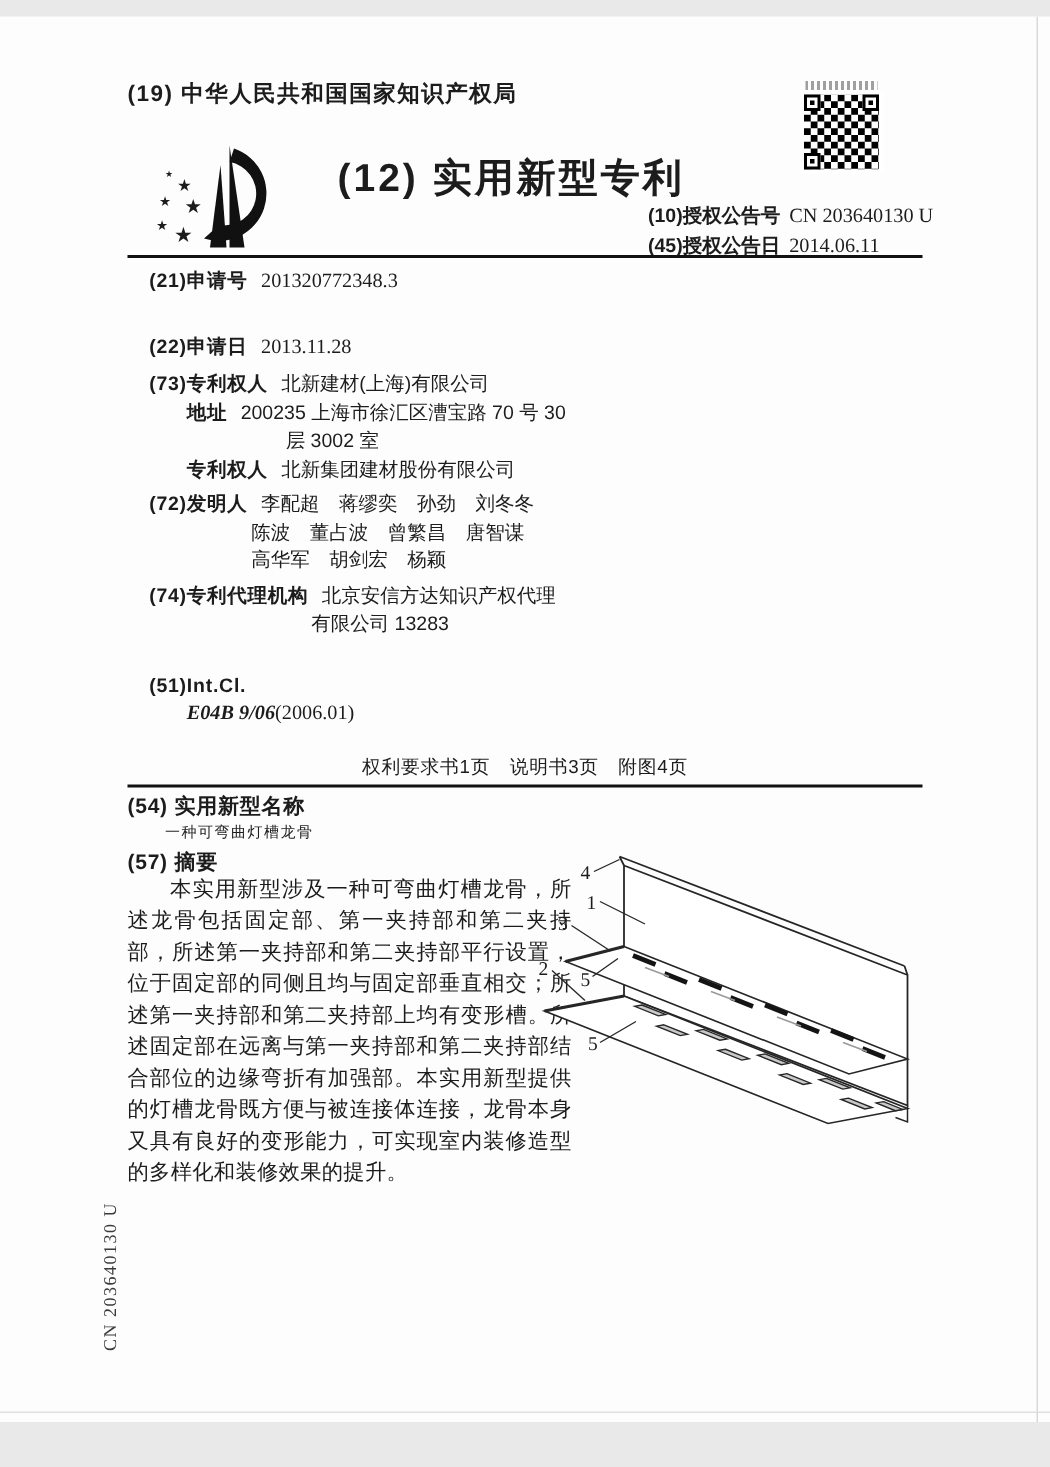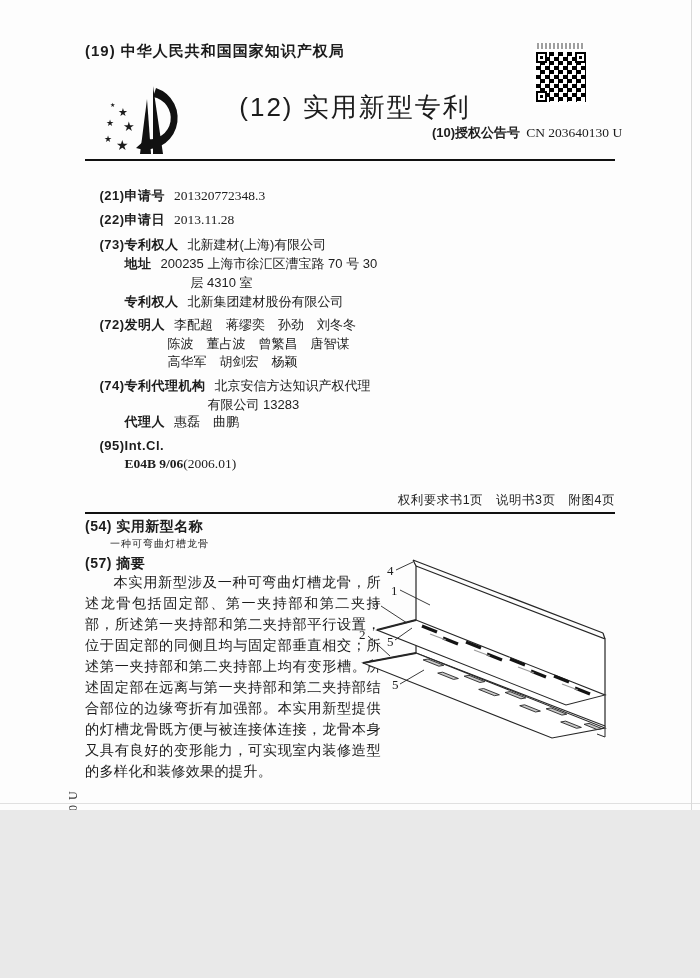--- a/index.html
+++ b/index.html
@@ -1,33 +1,33 @@
 <!DOCTYPE html>
 <html><head>
 <meta charset="utf-8">
 <style>
   html,body{margin:0;padding:0;}
   body{background:#e9e9e9;font-family:"Liberation Sans",sans-serif;color:#1c1c1c;}
-  .page{position:relative;width:700px;height:810px;background:#fdfdfd;margin:0 auto;overflow:hidden;}
+  .page{position:relative;width:700px;height:937px;background:#fdfdfd;margin:11px auto;overflow:hidden;}
   .page::after{content:"";position:absolute;right:8px;top:0;bottom:0;width:1px;background:#d9d9d9;}
   .page::before{content:"";position:absolute;left:0;right:0;bottom:6px;height:1px;background:#e0e0e0;}
   .abs{position:absolute;}
   .office{font-size:15px;font-weight:bold;letter-spacing:1px;}
-  .doctype{font-size:26px;font-weight:normal;letter-spacing:2px;text-align:center;width:260px;}
+  .doctype{font-size:26px;font-weight:bold;letter-spacing:2px;width:260px;}
   .pubrow{font-size:13px;white-space:nowrap;}
   .pubrow .lbl{font-weight:bold;}
   .pubrow .val{font-family:"Liberation Serif",serif;font-size:13.5px;margin-left:6px;}
   .rule{background:#111;height:2.4px;width:530px;left:85px;}
   .line{font-size:13px;white-space:pre;}
   .line .lbl{font-weight:bold;letter-spacing:0.5px;}
   .line .val{font-family:"Liberation Serif",serif;font-size:13.5px;margin-left:9px;}
   .line .val.cjk{font-family:"Liberation Sans",sans-serif;font-size:13px;}
-  .itcode{font-family:"Liberation Serif",serif;font-weight:bold;font-size:13.5px;}
+  .itcode{font-family:"Liberation Serif",serif;font-style:italic;font-weight:bold;font-size:13.5px;}
   .ityear{font-family:"Liberation Serif",serif;font-size:13.5px;}
-  .pagesinfo{width:530px;left:85px;text-align:right;font-size:12.5px;letter-spacing:0.5px;}
+  .pagesinfo{width:530px;left:85px;text-align:center;font-size:12.5px;letter-spacing:0.5px;}
   .sec-lbl{font-size:14px;font-weight:bold;letter-spacing:0.5px;}
   .title-val{font-size:10px;letter-spacing:1px;}
   .abstract{width:296px;font-size:14.2px;line-height:21px;text-align:justify;text-indent:2em;letter-spacing:0.2px;}
   .sidecn{width:130px;height:16px;text-align:center;font-family:"Liberation Serif",serif;
           font-size:12px;letter-spacing:1px;color:#3a3a3a;transform:rotate(-90deg);}
   .qr{width:50px;height:50px;background:
         repeating-conic-gradient(#000 0% 25%, #fff 25% 50%) 0 0 / 9px 9px;
       position:relative;outline:3px solid #fff;}
   .finder{position:absolute;width:11px;height:11px;border:2.5px solid #000;background:#fff;box-sizing:border-box;}
   .finder::after{content:"";position:absolute;left:1.5px;top:1.5px;width:3px;height:3px;background:#000;}
@@ -61,61 +61,61 @@
   <div class="abs barcode" style="left:537px;top:43px;"></div>
   <div class="abs qr" style="left:536px;top:52px;">
     <span class="finder f-tl"></span>
     <span class="finder f-tr"></span>
     <span class="finder f-bl"></span>
   </div>
 
   <div class="abs pubrow" style="left:432px;top:124px;">
     <span class="lbl">(10)授权公告号</span><span class="val">CN 203640130 U</span>
   </div>
+  <div class="abs pubrow" style="left:432px;top:144px;">
+    <span class="lbl">(45)授权公告日</span><span class="val">2014.06.11</span>
+  </div>
 
   <div class="abs rule" style="top:159px;"></div>
 
-  <div class="abs line" style="left:85px;top:172px;">
+  <div class="abs line" style="left:85px;top:152px;">
     <span class="lbl">(21)申请号</span><span class="val">201320772348.3</span>
   </div>
   <div class="abs line" style="left:85px;top:196px;">
     <span class="lbl">(22)申请日</span><span class="val">2013.11.28</span>
   </div>
   <div class="abs line" style="left:85px;top:221px;">
     <span class="lbl">(73)专利权人</span><span class="val cjk">北新建材(上海)有限公司</span>
   </div>
   <div class="abs line" style="left:110px;top:240px;">
     <span class="lbl">地址</span><span class="val cjk">200235 上海市徐汇区漕宝路 70 号 30</span>
   </div>
   <div class="abs line" style="left:176px;top:259px;">
-    <span class="val cjk" style="margin-left:0;">层 4310 室</span>
+    <span class="val cjk" style="margin-left:0;">层 3002 室</span>
   </div>
   <div class="abs line" style="left:110px;top:278px;">
     <span class="lbl">专利权人</span><span class="val cjk">北新集团建材股份有限公司</span>
   </div>
   <div class="abs line" style="left:85px;top:301px;">
     <span class="lbl">(72)发明人</span><span class="val cjk">李配超　蒋缪奕　孙劲　刘冬冬</span>
   </div>
   <div class="abs line" style="left:153px;top:320px;">
     <span class="val cjk" style="margin-left:0;">陈波　董占波　曾繁昌　唐智谋</span>
   </div>
   <div class="abs line" style="left:153px;top:338px;">
     <span class="val cjk" style="margin-left:0;">高华军　胡剑宏　杨颖</span>
   </div>
   <div class="abs line" style="left:85px;top:362px;">
     <span class="lbl">(74)专利代理机构</span><span class="val cjk">北京安信方达知识产权代理</span>
   </div>
   <div class="abs line" style="left:193px;top:381px;">
     <span class="val cjk" style="margin-left:0;">有限公司 13283</span>
   </div>
-  <div class="abs line" style="left:110px;top:398px;">
-    <span class="lbl">代理人</span><span class="val cjk">惠磊　曲鹏</span>
-  </div>
   <div class="abs line" style="left:85px;top:423px;">
-    <span class="lbl">(95)Int.Cl.</span>
+    <span class="lbl">(51)Int.Cl.</span>
   </div>
   <div class="abs line" style="left:110px;top:441px;">
     <span class="itcode">E04B 9/06</span><span class="ityear">(2006.01)</span>
   </div>
 
   <div class="abs pagesinfo" style="top:492px;">权利要求书1页　说明书3页　附图4页</div>
   <div class="abs rule" style="top:512px;"></div>
 
   <div class="abs sec-lbl" style="left:85px;top:518px;">(54) 实用新型名称</div>
   <div class="abs title-val" style="left:110px;top:537px;">一种可弯曲灯槽龙骨</div>

